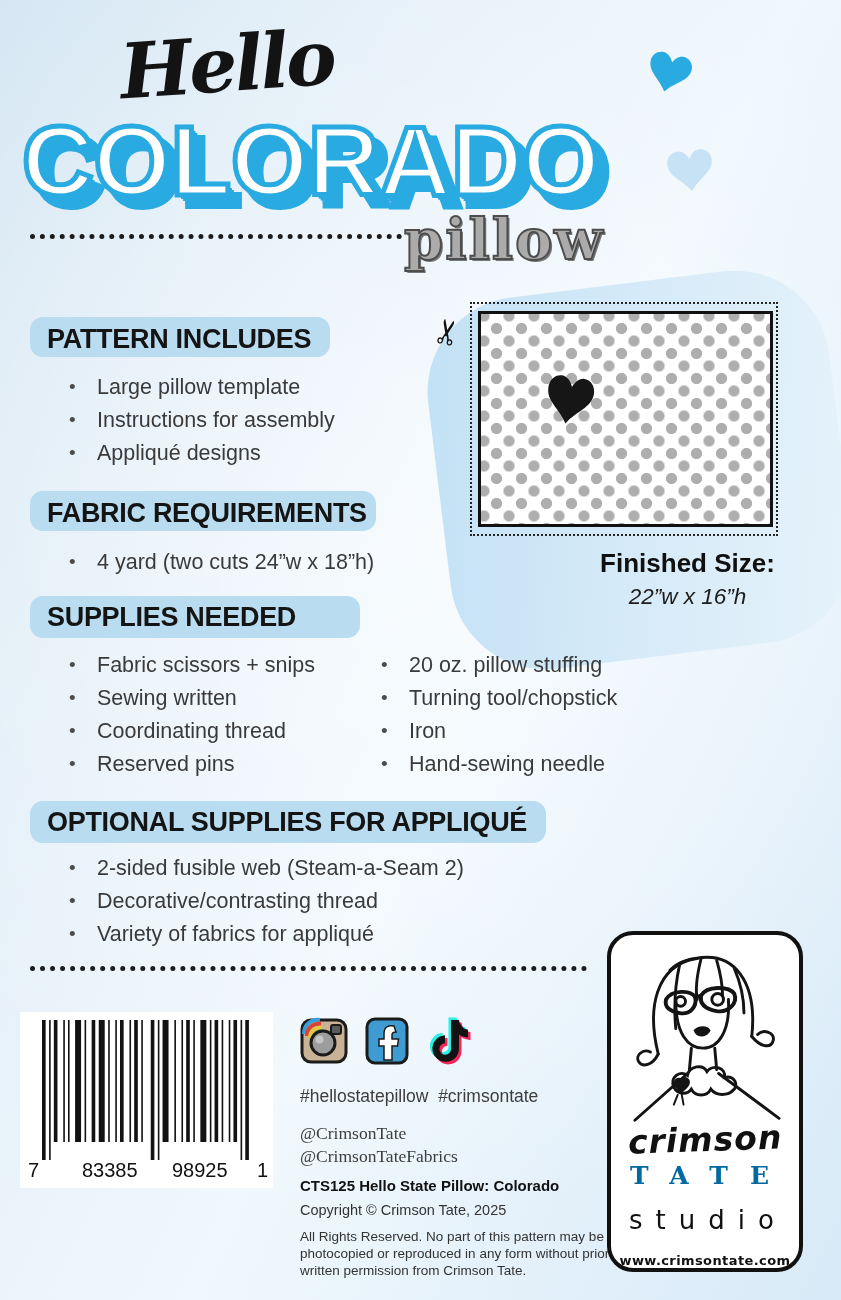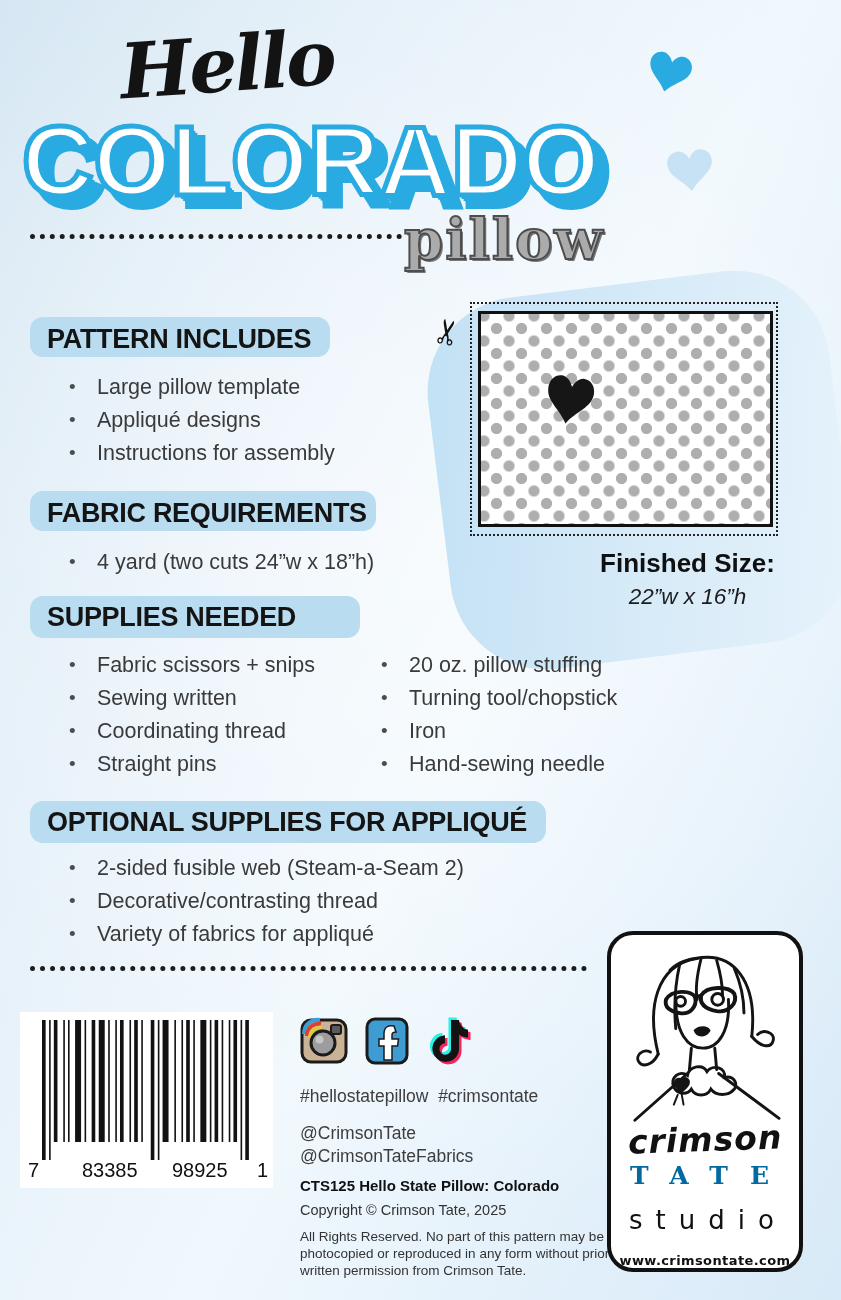--- a/index.html
+++ b/index.html
@@ -88,21 +88,21 @@
   .bc-digits span{position:absolute;}
   .bc-d1{left:8px;}
   .bc-d2{left:62px;}
   .bc-d3{left:152px;}
   .bc-d4{right:5px;}
 
   
   .social-icons{left:298px;top:1014px;display:flex;gap:14px;align-items:flex-start;}
   .hashtags{left:300px;top:1086px;font-size:17.5px;color:#3d3d3d;white-space:pre;}
   .handles{left:300px;top:1122px;font-size:17.5px;color:#3d3d3d;line-height:23px;}
-  .handles span{display:block;}
+  .handles span{display:block;font-family:Liberation Serif, serif;}
   .product-code{left:300px;top:1177px;font-size:15px;font-weight:700;color:#111;}
   .copyright{left:300px;top:1202px;font-size:14.5px;color:#333;}
   .rights{left:300px;top:1228px;width:322px;font-size:13.5px;line-height:17px;color:#333;}
 
   
   .logo-box{
     left:607px;top:931px;width:196px;height:341px;background:#fff;
     border:4px solid #111;border-radius:26px;box-sizing:border-box;
     display:flex;flex-direction:column;align-items:center;overflow:hidden;
   }
@@ -158,35 +158,35 @@
   </span>
   <div class="abs scissors">✂</div>
   <div class="abs finished">
     <span class="fs-label">Finished Size:</span>
     <span class="fs-value">22”w x 16”h</span>
   </div>
 
   <div class="abs band band1">PATTERN INCLUDES</div>
   <ul class="abs blist list-pattern">
     <li>Large pillow template</li>
+    <li>Instructions for assembly</li>
     <li>Appliqué designs</li>
-    <li>Instructions for assembly</li>
   </ul>
 
   <div class="abs band band2">FABRIC REQUIREMENTS</div>
   <ul class="abs blist list-fabric">
     <li>4 yard (two cuts 24”w x 18”h)</li>
   </ul>
 
   <div class="abs band band3">SUPPLIES NEEDED</div>
   <ul class="abs blist list-sup1">
     <li>Fabric scissors + snips</li>
     <li>Sewing written</li>
     <li>Coordinating thread</li>
-    <li>Straight pins</li>
+    <li>Reserved pins</li>
   </ul>
   <ul class="abs blist list-sup2">
     <li>20 oz. pillow stuffing</li>
     <li>Turning tool/chopstick</li>
     <li>Iron</li>
     <li>Hand-sewing needle</li>
   </ul>
 
   <div class="abs band band4">OPTIONAL SUPPLIES FOR APPLIQUÉ</div>
   <ul class="abs blist list-opt">

